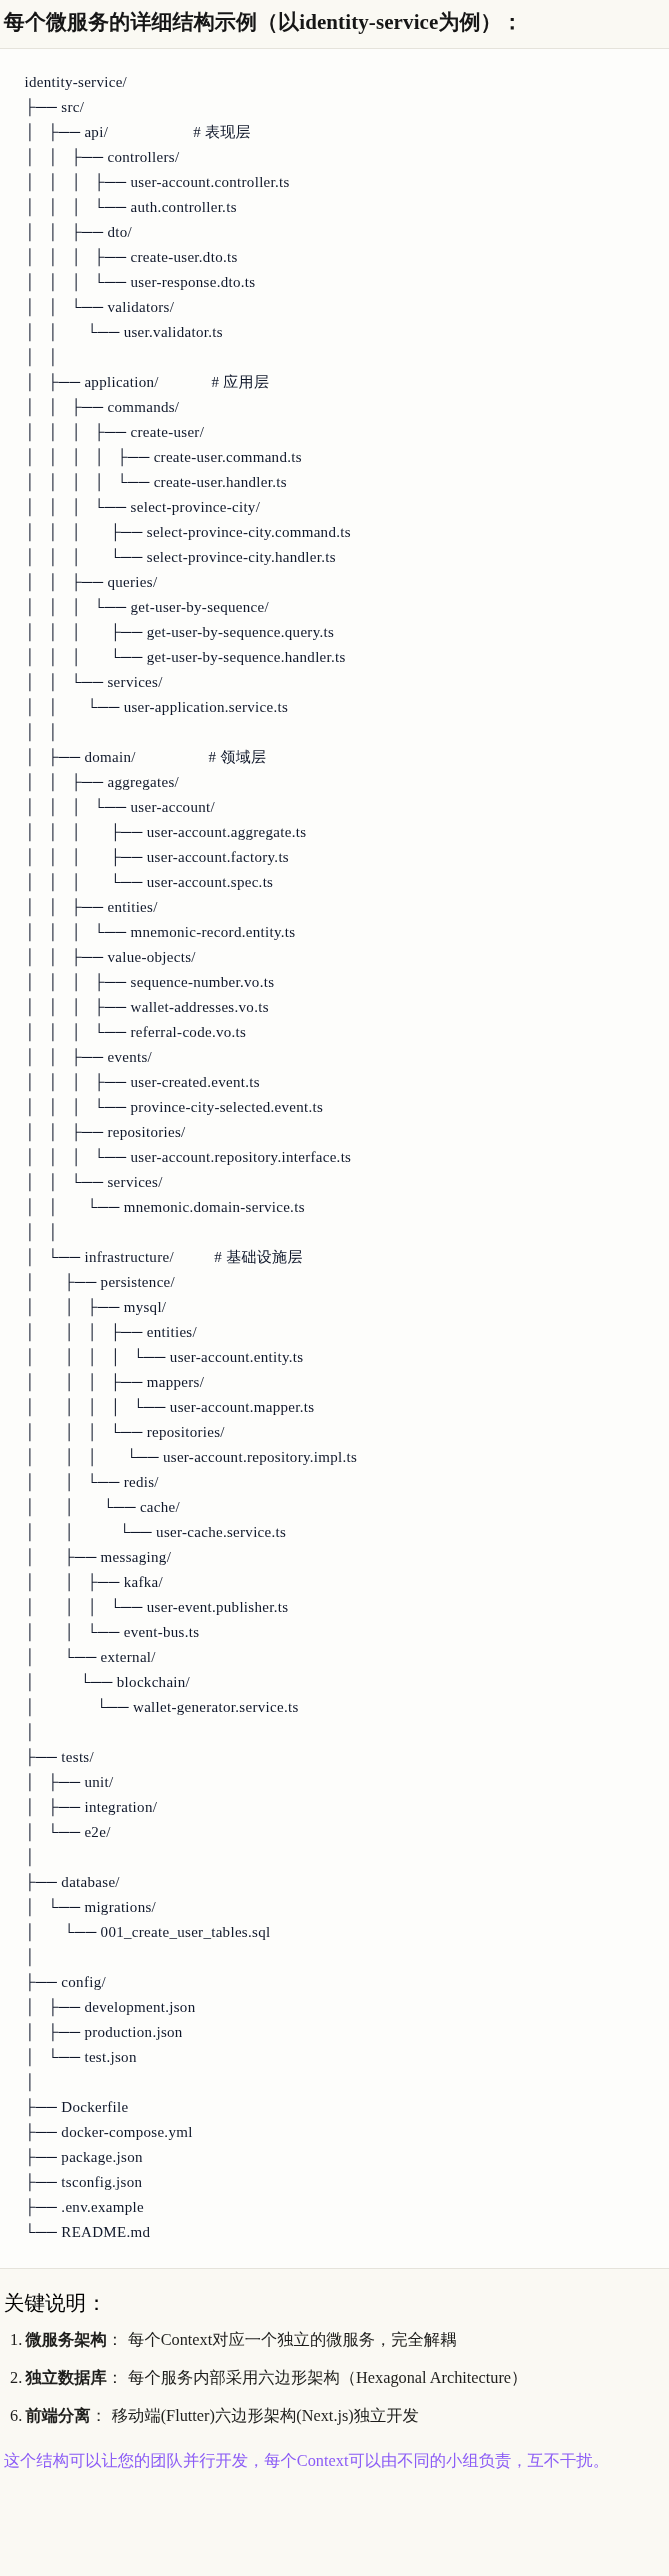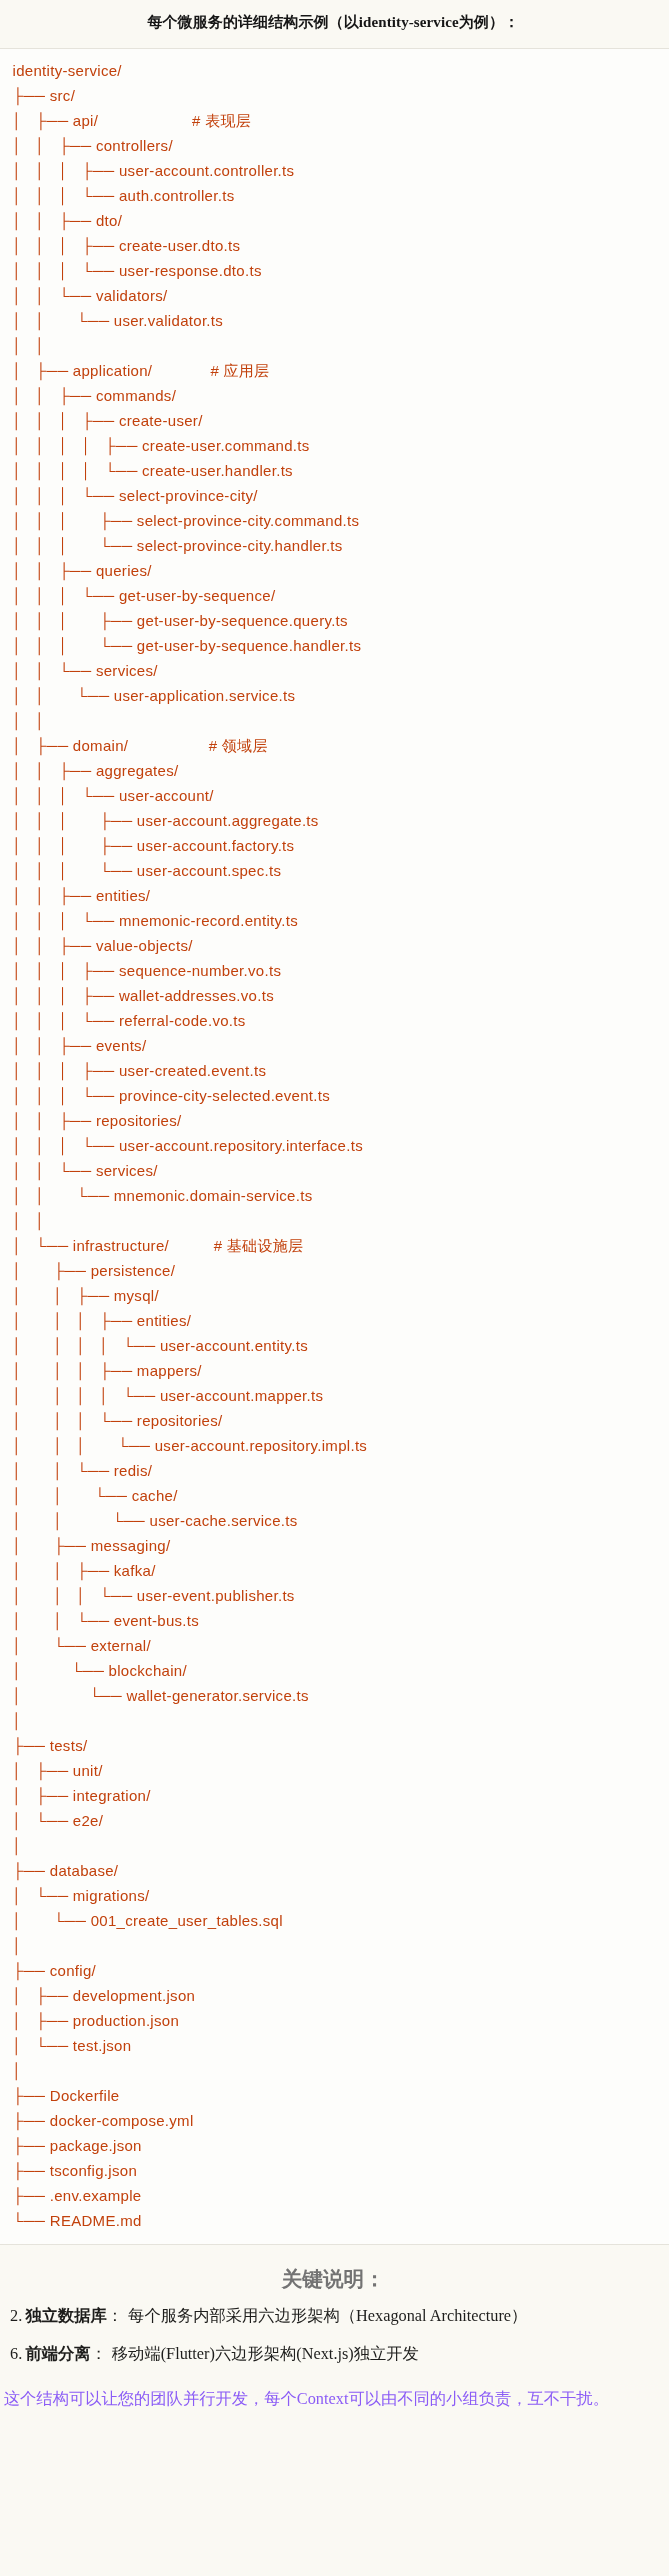--- a/index.html
+++ b/index.html
@@ -11,53 +11,51 @@
     width: 669px;
     height: 2576px;
     overflow: hidden;
     box-sizing: border-box;
     font-family: "Liberation Serif", serif;
     color: #1D1D1B;
   }
   .doc-title {
     margin: 0;
     padding: 10px 6.3px 13.8px 3.8px;
-    font-size: 15px;
+    font-size: 21px;
     line-height: 24px;
     font-weight: bold;
     color: #161616;
     letter-spacing: 0.1px;
-    text-align: center;
   }
   .code-block {
     background: #FDFDFB;
     border-top: 0.6px solid #E5E3DB;
     border-bottom: 0.6px solid #E5E3DB;
     padding: 8.8px 12.5px 11.3px 12.5px;
   }
   .code-block pre {
-    margin: 0;
-    font-family: Liberation Sans, sans-serif;
+    margin: 12px;
+    font-family: Liberation Serif, serif;
     font-size: 15px;
     line-height: 25px;
     letter-spacing: 0.3px;
-    color: #c2410c;
+    color: #0f172a;
     white-space: pre;
   }
   .notes-section {
     padding: 0 6.3px 15.6px 3.8px;
   }
   .notes-heading {
     margin: 22.5px 0 15px 0;
     padding: 0;
     font-size: 20.6px;
     line-height: 24px;
-    font-weight: bold;
-    color: #737373;
-    text-align: center;
+    font-weight: normal;
+    color: #000000;
   }
   .note-item {
     font-size: 16.3px;
     line-height: 19px;
     margin-bottom: 19px;
     padding-left: 6.3px;
     color: #1E1E1C;
   }
   .note-num {
     margin-right: 3.1px;
@@ -166,20 +164,23 @@
 ├── docker-compose.yml
 ├── package.json
 ├── tsconfig.json
 ├── .env.example
 └── README.md</pre>
 </div>
 
 <div class="notes-section">
   <h2 class="notes-heading">关键说明：</h2>
 
+  <div class="note-item">
+    <span class="note-num">1.</span><span class="note-term">微服务架构</span><span class="note-colon">：</span><span class="note-desc">每个Context对应一个独立的微服务，完全解耦</span>
+  </div>
 
   <div class="note-item">
     <span class="note-num">2.</span><span class="note-term">独立数据库</span><span class="note-colon">：</span><span class="note-desc">每个服务内部采用六边形架构（Hexagonal Architecture）</span>
   </div>
 
 
 
 
   <div class="note-item">
     <span class="note-num">6.</span><span class="note-term">前端分离</span><span class="note-colon">：</span><span class="note-desc">移动端(Flutter)六边形架构(Next.js)独立开发</span>

